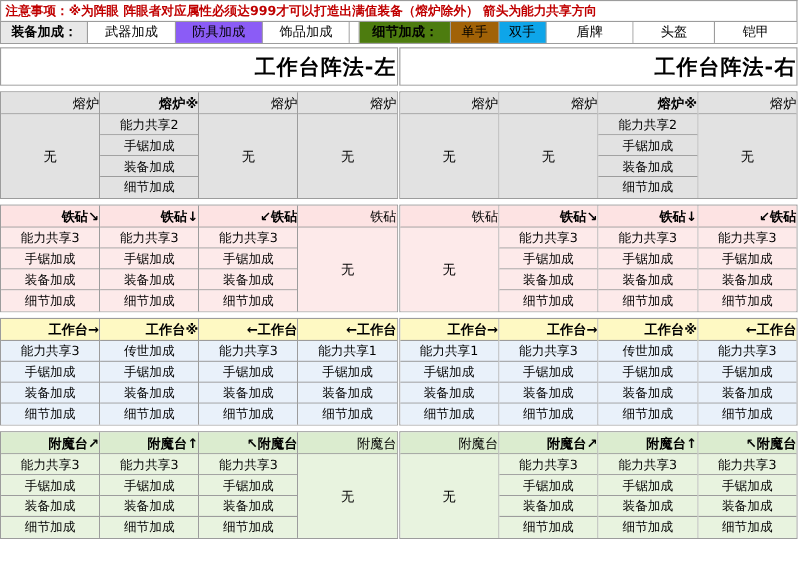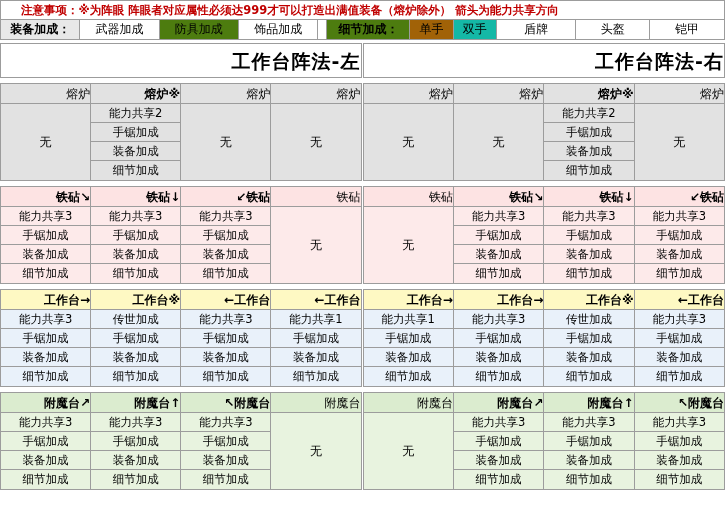--- a/index.html
+++ b/index.html
@@ -13,21 +13,21 @@
   }
   .page{position:relative;width:725px;height:523px;box-sizing:border-box;}
 
   
   .notice{
     height:19px;line-height:19px;
     border:1px solid #9c9c9c;
     border-bottom:none;
     font-size:11.5px;
     color:#c00000;
-    padding-left:20px;
+    padding-left:4px;
     white-space:nowrap;
     box-sizing:border-box;
   }
   .notice b{font-weight:bold;}
 
   
   .legend{
     display:flex;
     height:21px;
     border:1px solid #9c9c9c;
@@ -37,26 +37,26 @@
   .legend .cell{
     display:flex;align-items:center;justify-content:center;
     border-right:1px solid #9c9c9c;
     box-sizing:border-box;
     height:100%;
     white-space:nowrap;
   }
   .legend .cell:last-child{border-right:none;}
   .lg-eq{width:88px;background:#e8e8e8;font-weight:bold;}
   .lg-w{width:88px;background:#ffffff;}
-  .lg-a{width:88px;background:#4d7c0f;}
+  .lg-a{width:88px;background:#8b5cf6;}
   .lg-o{width:88px;background:#ffffff;}
   .lg-gap{width:10px;background:#ffffff;border-right:none;}
   .lg-det{width:92px;background:#4d7c0f;font-weight:bold;}
   .lg-one{width:48px;background:#a16207;}
-  .lg-two{width:48px;background:#14b8a6;}
+  .lg-two{width:48px;background:#0ea5e9;}
   .lg-sh{width:88px;background:#ffffff;}
   .lg-hl{width:82px;background:#ffffff;}
 
   
   .main{
     display:flex;
     width:725px;
   }
   .col{width:362px;box-sizing:border-box;}
   .col.right{width:363px;}

